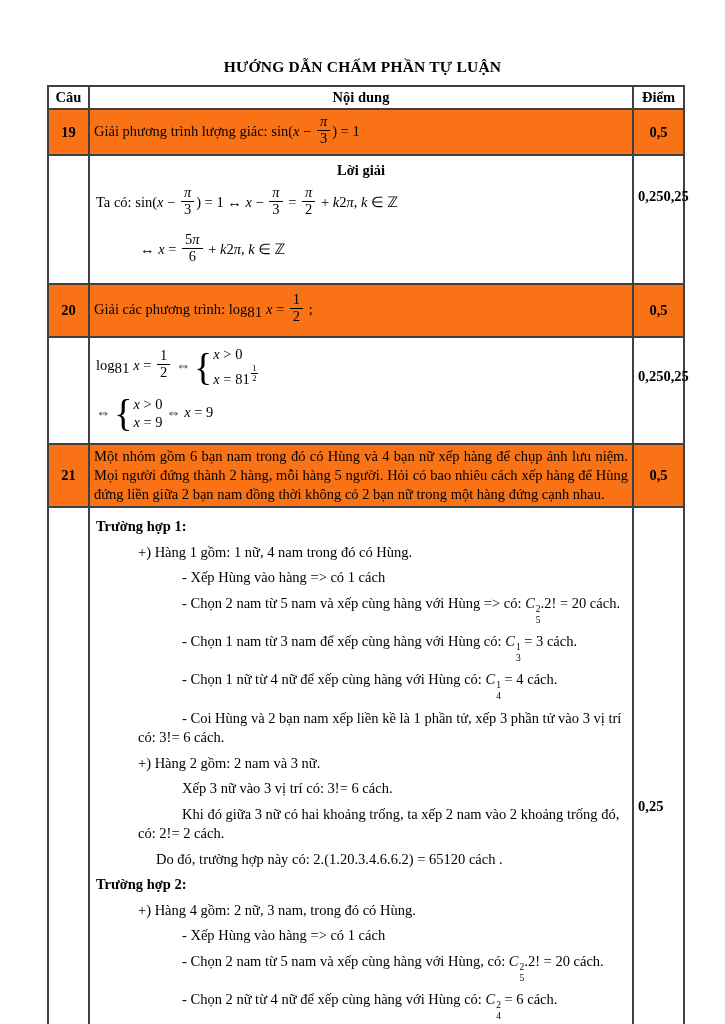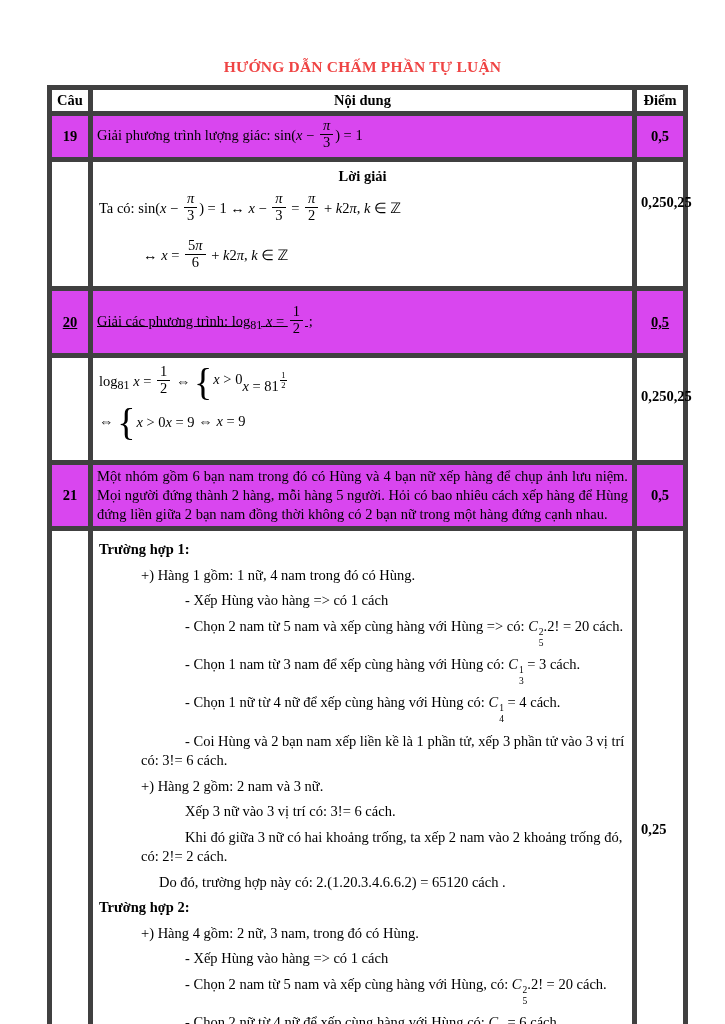--- a/index.html
+++ b/index.html
@@ -6,47 +6,47 @@
   html,body { background:#ffffff; }
   body {
     width:725px; height:1024px;
     font-family:"Liberation Serif", serif;
     font-size:14.5px; color:#000;
     position:relative;
   }
   .page { padding-top:58px; }
   .doc-title {
     text-align:center;
-    color:#ef4444;
+    color:#000000;
     font-weight:bold;
     font-size:15.5px;
     letter-spacing:0.2px;
     margin-bottom:9px;
   }
   table.grade {
     border-collapse:collapse;
     margin-left:47px;
     width:636px;
     table-layout:fixed;
   }
   table.grade td, table.grade th {
-    border:5px solid #404040;
+    border:2px solid #404040;
     vertical-align:middle;
     padding:2px 4px;
   }
   table.grade { border:2px solid #000; }
   col.c-cau  { width:41px; }
   col.c-nd   { width:544px; }
   col.c-diem { width:51px; }
   th { font-weight:bold; text-align:center; height:22px; padding:1px 2px; }
   .cau-cell  { text-align:center; font-weight:bold; }
   .diem-cell { text-align:center; font-weight:bold; }
-  tr.qrow td { background:#d946ef; }
+  tr.qrow td { background:#f97316; }
   tr.qrow.h46 td { height:46px; }
-  tr.qrow.h53 td { height:67px;text-decoration:underline; }
+  tr.qrow.h53 td { height:53px; }
   tr.qrow.h56 td { height:56px; }
   tr.srow td { vertical-align:top; }
   .sol19 { height:129px; }
   .sol20 { height:107px; }
   .sol21 { height:475px; }
   .justify { text-align:justify; line-height:1.32; padding:3px 5px; }
   .loigiai { text-align:center; font-weight:bold; padding-top:4px; }
 
   
   .pts { display:flex; flex-direction:row; align-items:center; }
@@ -55,24 +55,24 @@
   .pts20 { padding-top:28px; row-gap:24px; }
   .pts21 { padding-top:288px; }
 
   
   .fr { display:inline-block; vertical-align:middle; text-align:center; line-height:1.1; margin:0 2px; position:relative; top:-2px; }
   .fr > span { display:block; padding:0 3px; }
   .fr > span:first-child { border-bottom:1px solid #000; }
   .fr.mini { font-size:8.5px; margin:0 1px; top:0; }
   .fr.mini > span { padding:0 1.5px; }
   .supfr { display:inline-block; vertical-align:0.45em; }
-  .lsub { font-size:12px; vertical-align:-3px; }
+  .lsub { font-size:15px; vertical-align:-3px; }
   .cnk .nk { display:inline-flex; flex-direction:column; font-size:9.5px; line-height:1.15; vertical-align:-4px; margin-left:1px; font-style:normal; }
   .cases { display:inline-flex; align-items:center; vertical-align:middle; }
-  .ccol { display:inline-flex; flex-direction:row; row-gap:12px; margin-left:1px; text-align:left; }
+  .ccol { display:inline-flex; flex-direction:column; row-gap:1px; margin-left:1px; text-align:left; }
   .brace { font-size:38px; line-height:0.8; font-weight:400; }
 
   
   .s19l1 { margin-top:8px; padding-left:2px; }
   .s19l2 { margin-top:14px; padding-left:46px; }
   .s20l1 { margin-top:6px; padding-left:2px; }
   .s20l2 { margin-top:8px; padding-left:2px; }
 
   
   .sline { margin:6.5px 0; line-height:1.32; }

